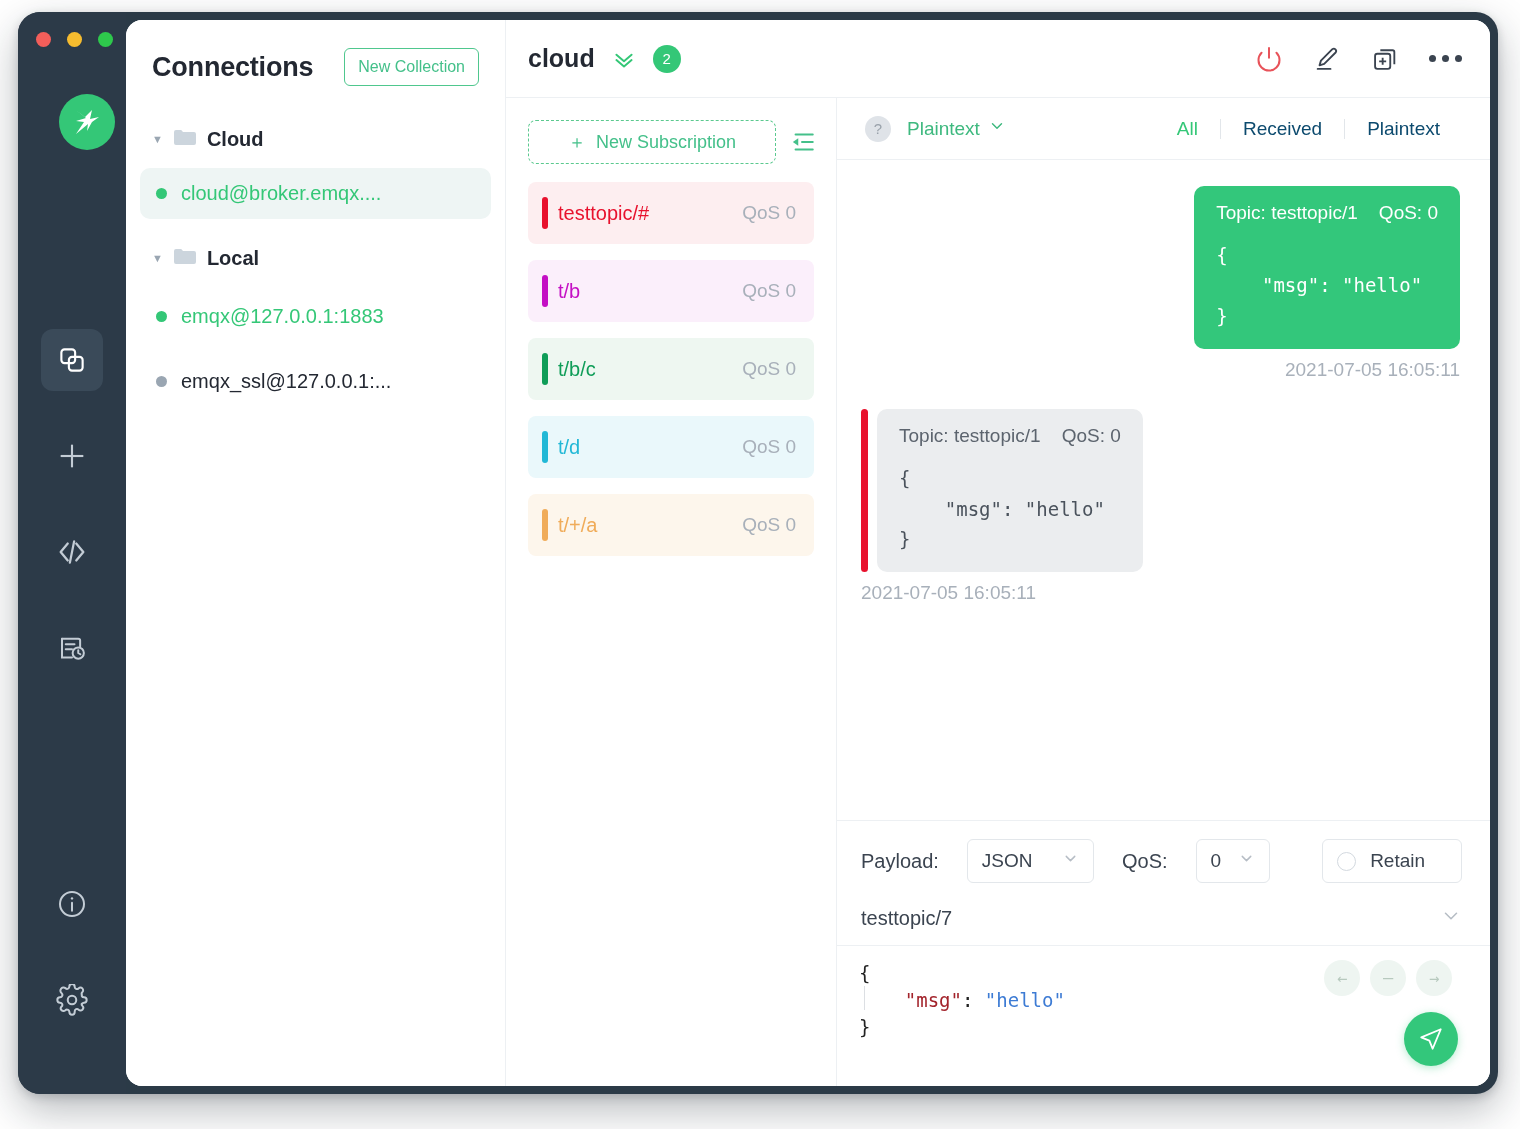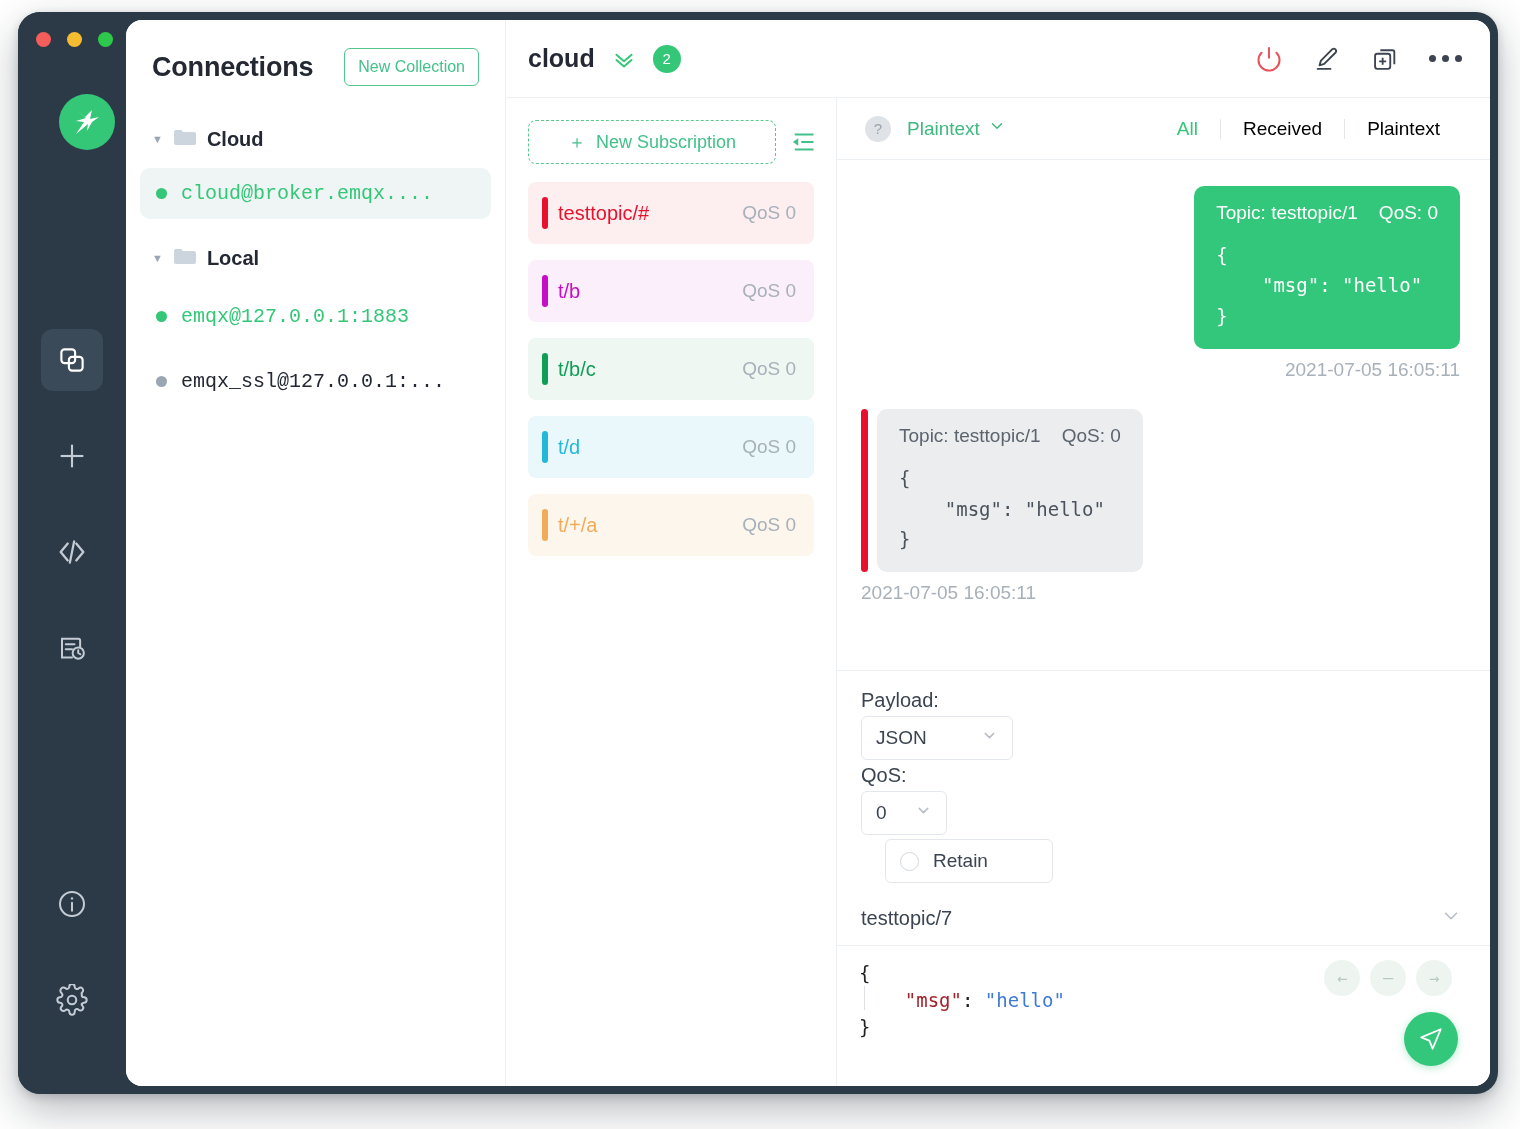--- a/index.html
+++ b/index.html
@@ -93,21 +93,20 @@
     padding: 8px 26px 8px 26px; height: 46px;
     cursor: pointer;
   }
   .caret { color: #9aa6b2; font-size: 11px; line-height: 1; }
   .folder-name { font-size: 20px; color: #232832; font-weight: bold; }
   .conn-item {
     display: flex; align-items: center; gap: 14px;
     margin: 6px 14px; padding: 14px 16px;
     border-radius: 10px; cursor: pointer;
     font-size: 20px;
-    font-family: Liberation Mono, monospace;
   }
   .conn-item.selected { background: #eef5f4; }
   .conn-dot { width: 11px; height: 11px; border-radius: 50%; flex: 0 0 11px; }
   .conn-dot.on { background: #34c777; }
   .conn-dot.off { background: #9aa6b2; }
   .conn-label.on { color: #34c777; }
   .conn-label.off { color: #232832; }
 
   
   .right { flex: 1; display: flex; flex-direction: column; min-width: 0; }
@@ -181,21 +180,21 @@
     width: 26px; height: 26px; border-radius: 50%;
     background: #dfe3e8; color: #9aa2ab;
     font-size: 15px; display: flex; align-items: center; justify-content: center;
     cursor: pointer;
   }
   .format-select {
     display: flex; align-items: center; gap: 8px;
     color: #3eb97f; font-size: 19px; cursor: pointer;
   }
   .filters { margin-left: auto; display: flex; align-items: center; font-size: 19px; }
-  .filters .f { padding: 0 22px; color: #000000; cursor: pointer; }
+  .filters .f { padding: 0 22px; color: #0c4a6e; cursor: pointer; }
   .filters .f.active { color: #34c777; }
   .filters .sep { width: 1px; height: 20px; background: #e2e6ea; }
 
   .msg-body { flex: 1; overflow: hidden; padding: 26px 30px 0 24px; position: relative; }
   .msg-row { display: flex; margin-bottom: 8px; }
   .msg-row.out { justify-content: flex-end; }
   .msg-wrap { max-width: 62%; }
   .bubble {
     border-radius: 10px;
     padding: 16px 22px 18px 22px;
@@ -212,23 +211,22 @@
     font-family: "DejaVu Sans Mono", monospace;
     font-size: 19px; line-height: 1.6; white-space: pre;
   }
   .bubble.in .bubble-payload { color: #4a525c; }
   .msg-time { font-size: 19px; color: #a8b0ba; margin-top: 10px; }
   .msg-row.out .msg-time { text-align: right; }
 
   
   .publish { border-top: 1px solid #edf0f3; background: #fff; }
   .pub-opts {
-    display: flex; align-items: flex-start; gap: 4px;
+    display: flex; align-items: center; gap: 28px;
     padding: 18px 28px 14px 24px;
-    flex-direction: column;
   }
   .pub-label { font-size: 20px; color: #3b4450; }
   .pill {
     border: 1px solid #e3e7eb; border-radius: 6px; background: #fff;
     height: 44px; display: flex; align-items: center; justify-content: space-between;
     padding: 0 14px; font-size: 19px; color: #3b4450; cursor: pointer; gap: 16px;
   }
   .pill.payload { width: 152px; }
   .pill.qos { width: 86px; }
   .pill.retain { width: 168px; margin-left: 24px; justify-content: flex-start; gap: 14px; }

